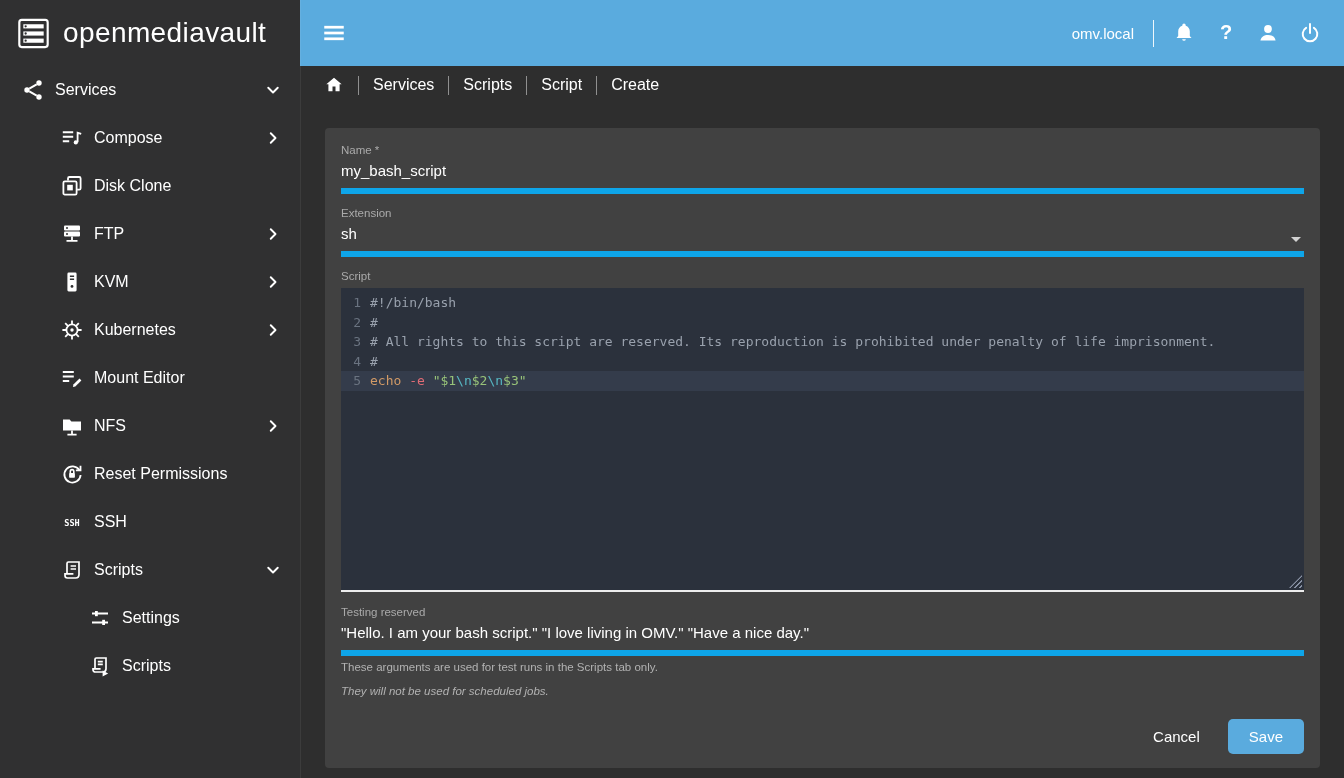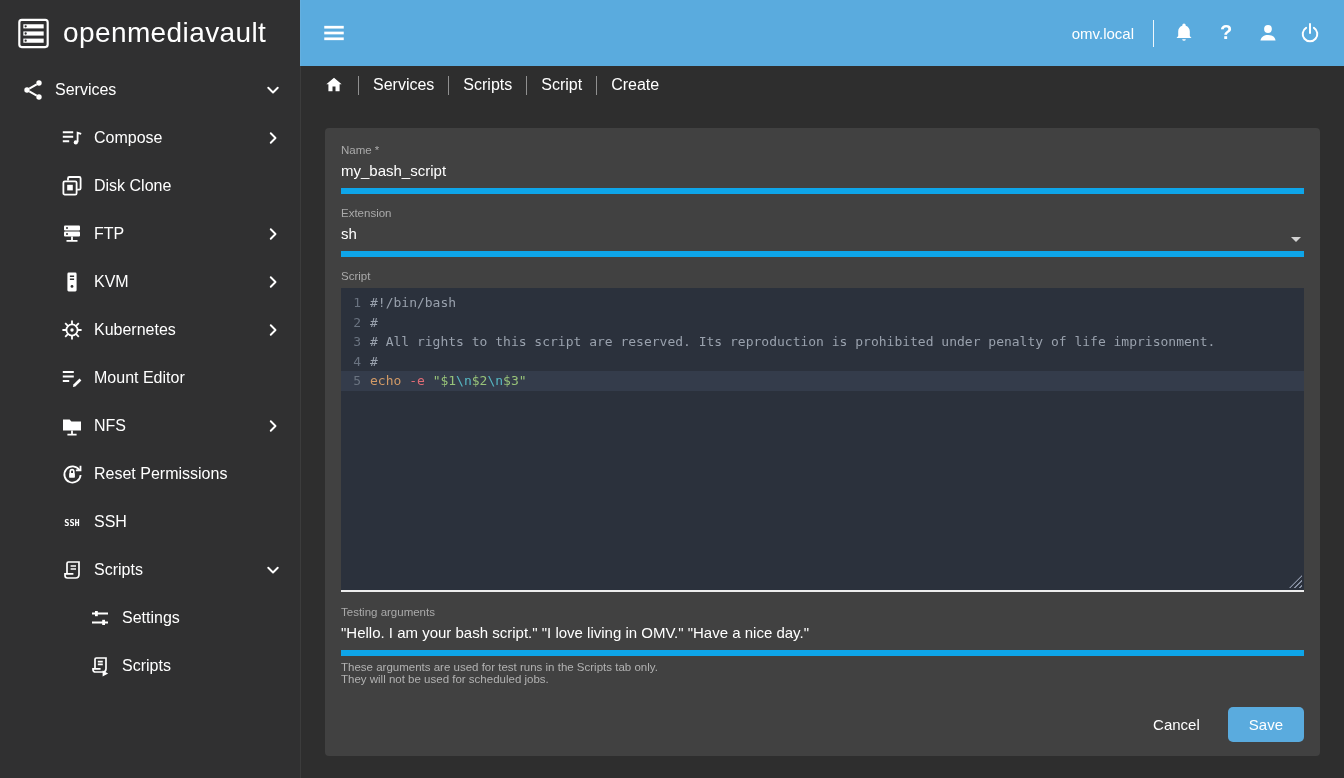--- a/index.html
+++ b/index.html
@@ -343,24 +343,24 @@
             <div class="cm-line"><span class="cm-ln">2</span><span class="cm-code"><span class="tk-comment">#</span></span></div>
             <div class="cm-line"><span class="cm-ln">3</span><span class="cm-code"><span class="tk-comment"># All rights to this script are reserved. Its reproduction is prohibited under penalty of life imprisonment.</span></span></div>
             <div class="cm-line"><span class="cm-ln">4</span><span class="cm-code"><span class="tk-comment">#</span></span></div>
             <div class="cm-line active"><span class="cm-ln">5</span><span class="cm-code"><span class="tk-builtin">echo</span><span class="tk-plain"> </span><span class="tk-flag">-e</span><span class="tk-plain"> </span><span class="tk-string">"$1</span><span class="tk-escape">\n</span><span class="tk-string">$2</span><span class="tk-escape">\n</span><span class="tk-string">$3"</span></span></div>
             <span class="resize-handle"></span>
         </div>
       </div>
     </div>
 
     <div class="field" style="margin-bottom:0;">
-      <div class="f-label">Testing arguments</div>
+      <div class="f-label">Testing reserved</div>
       <div class="f-value">"Hello. I am your bash script." "I love living in OMV." "Have a nice day."</div>
       <div class="hint">These arguments are used for test runs in the Scripts tab only.</div>
-      <div class="hint" style="margin-top:0;">They will not be used for scheduled jobs.</div>
+      <div class="hint" style="margin-top:12px;font-style:italic;">They will not be used for scheduled jobs.</div>
     </div>
 
     <div class="btn-row">
       <button class="btn btn-cancel">Cancel</button>
       <button class="btn btn-save">Save</button>
     </div>
 
   </div>
 </div>
 

